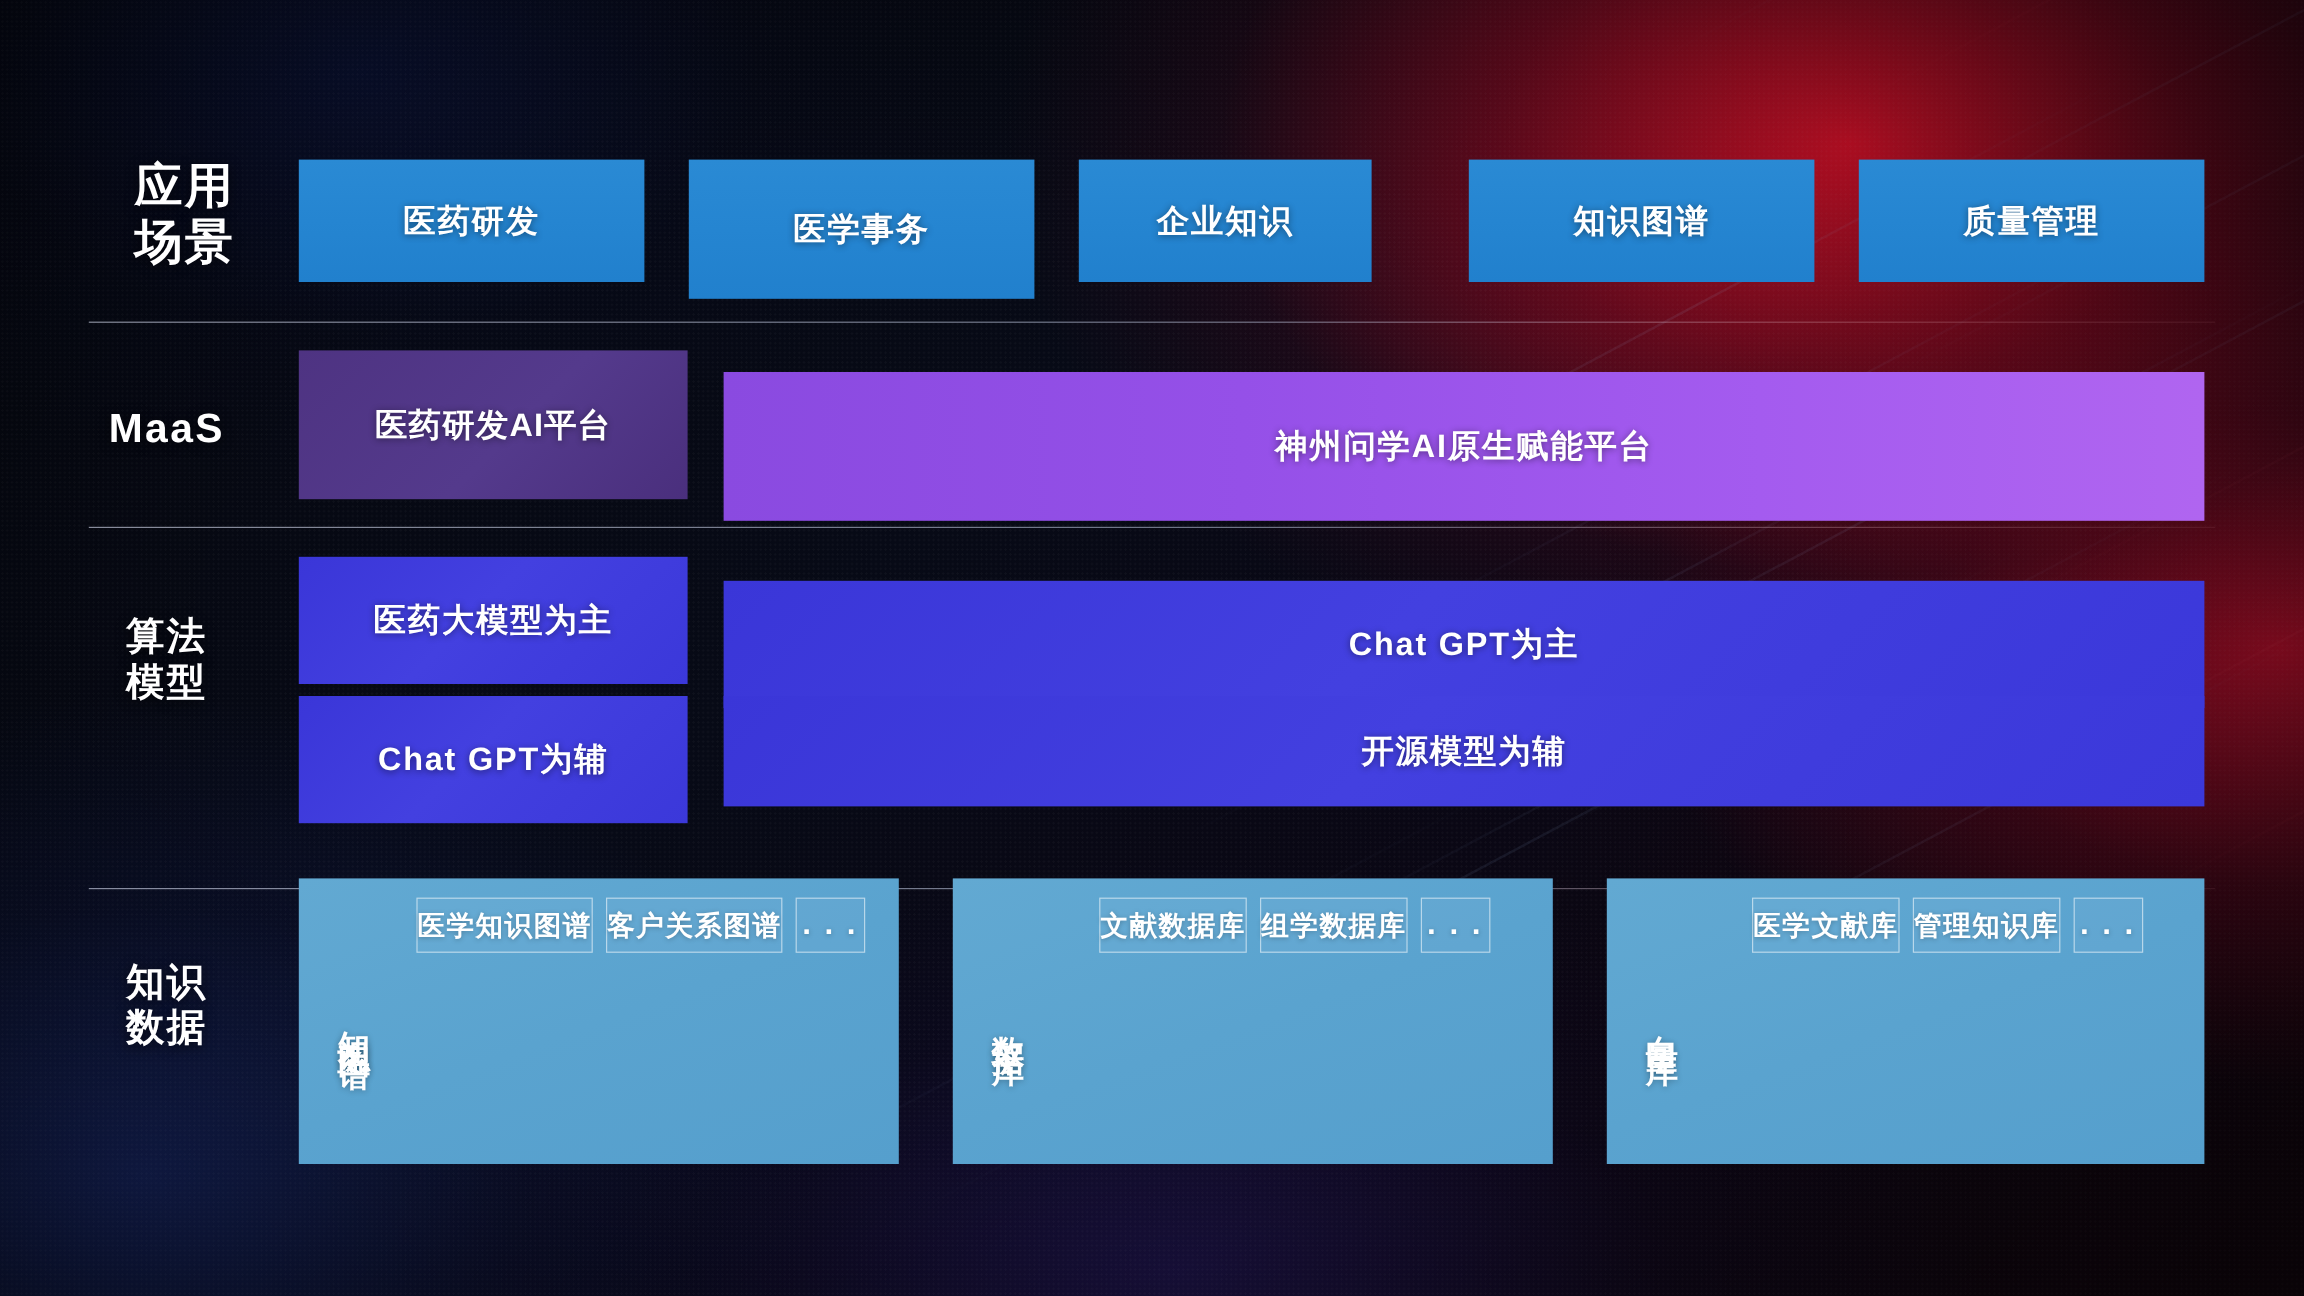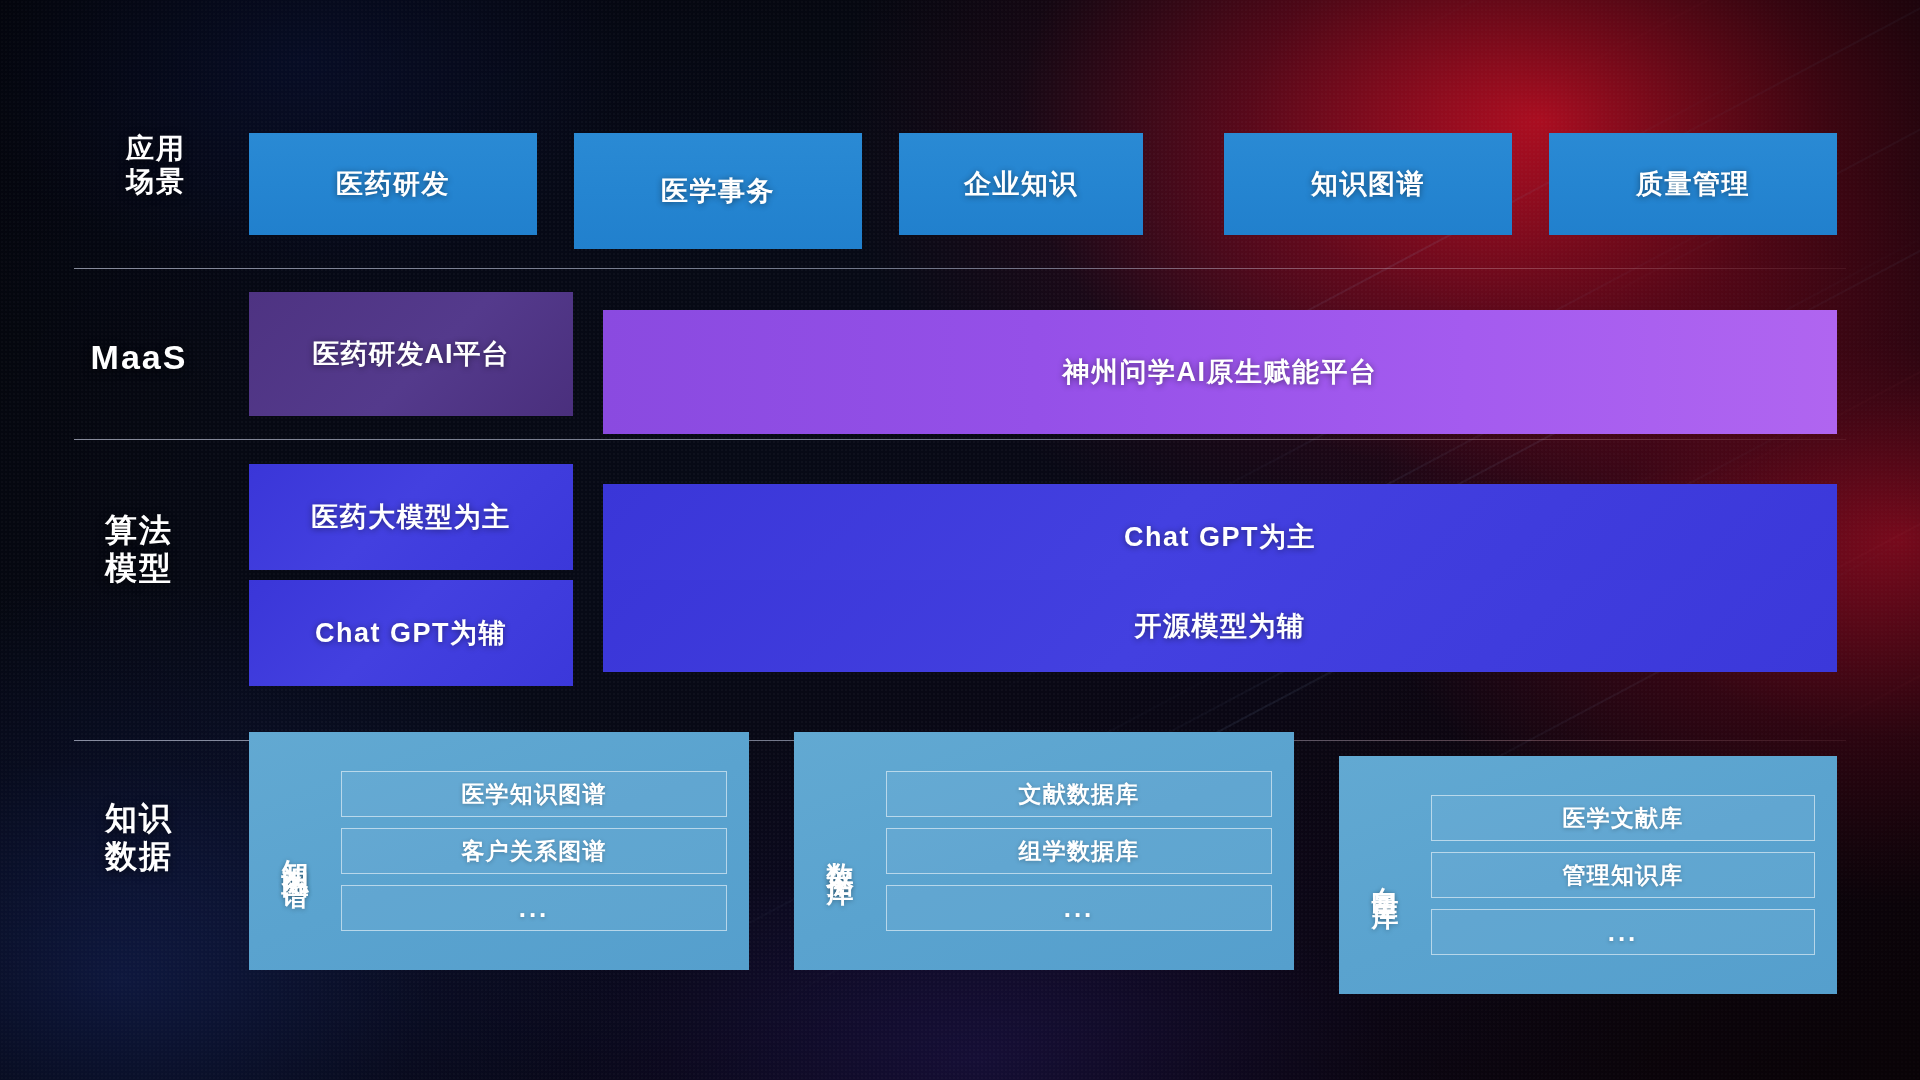--- a/index.html
+++ b/index.html
@@ -92,22 +92,22 @@
   }
   .kd-vlabel {
     width:92px;
     display:flex; align-items:center; justify-content:center;
     color:#ffffff; font-weight:bold; font-size:27px;
     writing-mode:vertical-rl;
     letter-spacing:7px;
     text-shadow:0 1px 5px rgba(0,0,0,0.28);
   }
   .kd-items {
-    flex:1; display:flex; flex-direction:column;
-    justify-content:center; gap:11px; padding:16px 22px 16px 0;
+    flex:1; display:flex; flex-direction:row;
+    justify-content:center; gap:11px; padding:16px 22px 16px 0;font-family:Liberation Mono, monospace;
   }
   .kd-item {
     height:46px;
     border:1px solid rgba(255,255,255,0.55);
     display:flex; align-items:center; justify-content:center;
     color:#ffffff; font-size:23px; font-weight:bold;
     letter-spacing:1.2px;
     background:rgba(255,255,255,0.045);
     text-shadow:0 1px 4px rgba(0,0,0,0.25);
   }
@@ -138,21 +138,21 @@
       <div class="streak red" style="left: 1760px; top: 760px; width: 700px; transform: rotate(-28deg); opacity: 0.22;"></div>
       <div class="streak" style="left: 640px; top: 980px; width: 700px; transform: rotate(-28deg); opacity: 0.2;"></div>
       <div class="streak" style="left: 760px; top: 1010px; width: 620px; transform: rotate(-28deg); opacity: 0.18;"></div>
     </div>
   <div class="bg-dots"></div>
   <div class="bg-vig"></div>
 </div>
 
 <div id="frame">
 
-  <div class="tier-label" style="left:91px; top:132px; width:130px; font-size:28px;">
+  <div class="tier-label" style="left:66px; top:132px; width:130px; font-size:40px;text-align:right;">
     <div>应用</div>
     <div>场景</div>
   </div>
 
   <div class="cell app" style="left:249px; top:133px; width:288px; height:102px;">医药研发</div>
   <div class="cell app" style="left:574px; top:133px; width:288px; height:116px;">医学事务</div>
   <div class="cell app" style="left:899px; top:133px; width:244px; height:102px;">企业知识</div>
   <div class="cell app" style="left:1224px; top:133px; width:288px; height:102px;">知识图谱</div>
   <div class="cell app" style="left:1549px; top:133px; width:288px; height:102px;">质量管理</div>
 
@@ -195,21 +195,21 @@
 
   <div class="kd-group" style="left:794px; top:732px; width:500px; height:238px;">
     <div class="kd-vlabel">数据库</div>
     <div class="kd-items">
       <div class="kd-item">文献数据库</div>
       <div class="kd-item">组学数据库</div>
       <div class="kd-item ellipsis">...</div>
     </div>
   </div>
 
-  <div class="kd-group" style="left:1339px; top:732px; width:498px; height:238px;margin-top:24px;">
+  <div class="kd-group" style="left:1339px; top:732px; width:498px; height:238px;">
     <div class="kd-vlabel">向量库</div>
     <div class="kd-items">
       <div class="kd-item">医学文献库</div>
       <div class="kd-item">管理知识库</div>
       <div class="kd-item ellipsis">...</div>
     </div>
   </div>
 
 </div>
 

